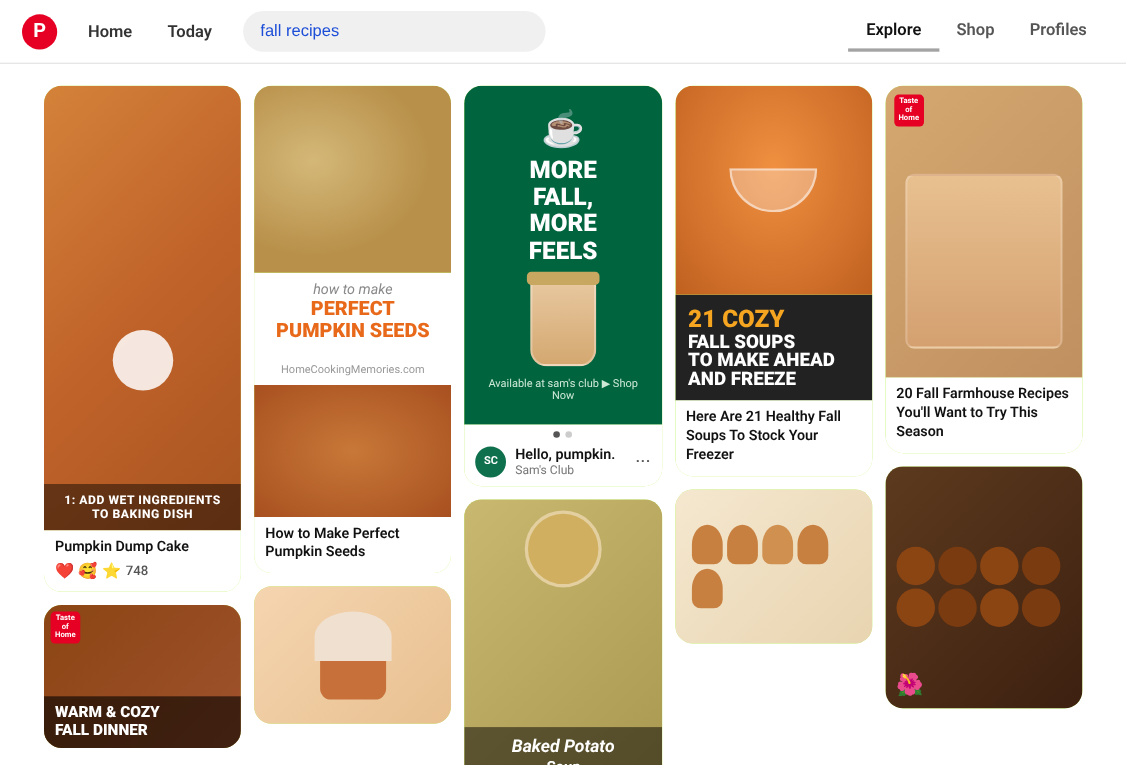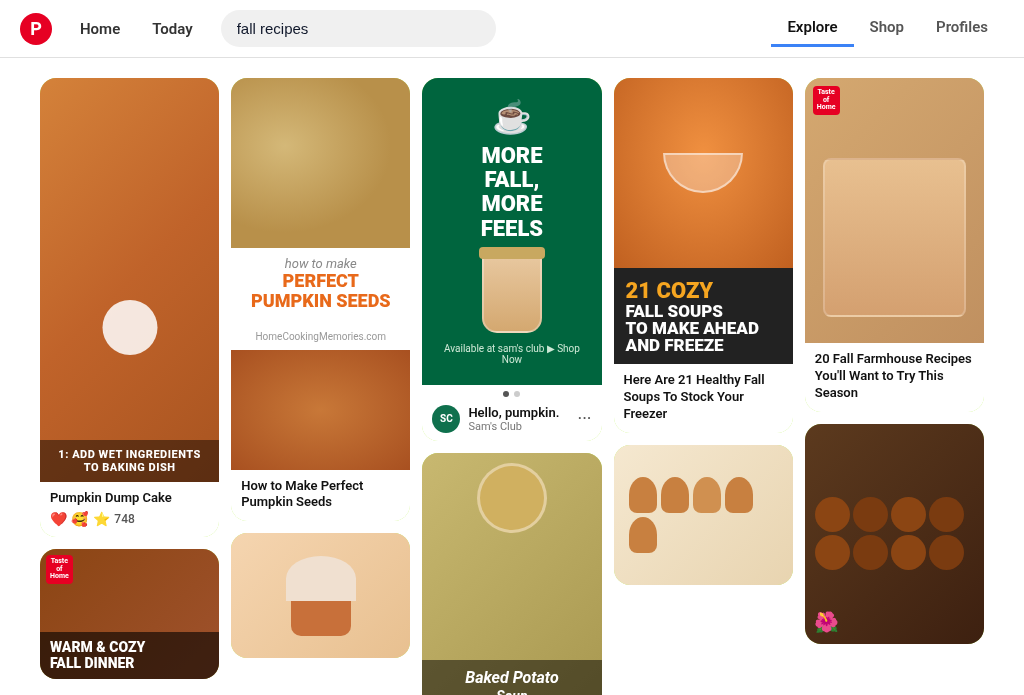--- a/index.html
+++ b/index.html
@@ -49,38 +49,38 @@
     }
     .search-bar {
       flex: 1;
       max-width: 500px;
       background: #f0f0f0;
       border-radius: 24px;
       padding: 10px 16px;
       font-size: 15px;
       border: none;
       outline: none;
-      color: #0f172a;
+      color: #1d4ed8;
     }
     .spacer { flex: 1; }
     .header-right-tabs {
       display: flex;
       gap: 0;
     }
     .header-tab {
       padding: 8px 16px;
       font-size: 15px;
       font-weight: 600;
       cursor: pointer;
       color: #555;
       border-bottom: 3px solid transparent;
     }
     .header-tab.active {
       color: #111;
-      border-bottom: 3px solid #3b82f6;
+      border-bottom: 3px solid #a3a3a3;
     }
 
     
     .main {
       padding: 20px 40px;
     }
 
     
     .masonry {
       columns: 5;

